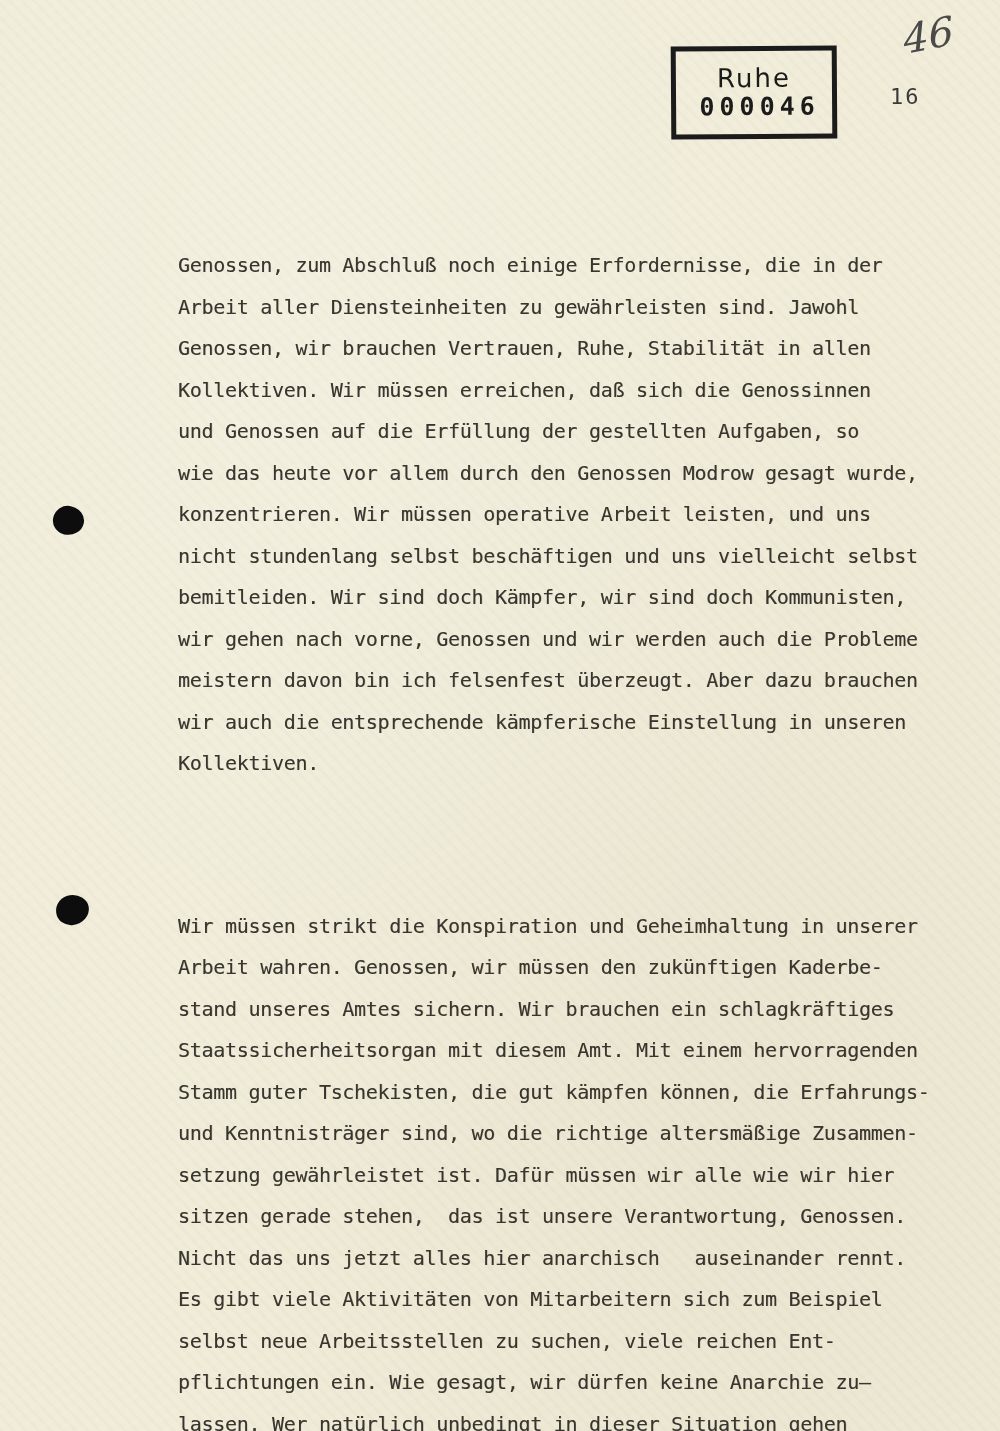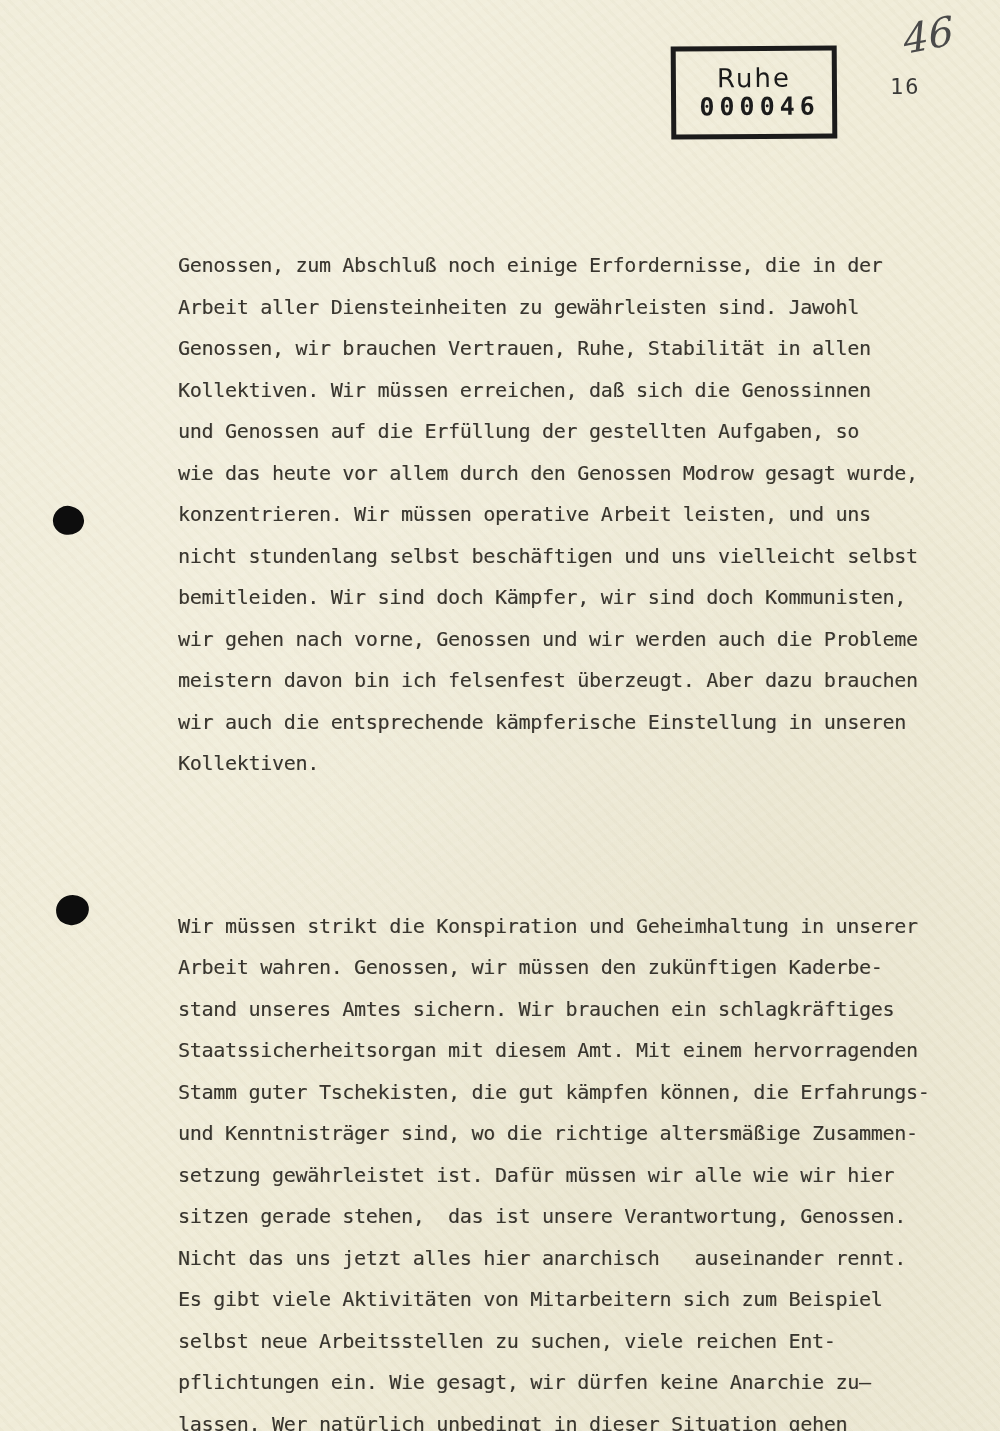--- a/index.html
+++ b/index.html
@@ -38,21 +38,21 @@
     font-weight: bold; font-size: 25px; letter-spacing: 5px;
     line-height: 30px; margin-left: 11px;
   }
   .handwritten-number {
     position: absolute; left: 903px; top: 12px;
     font-family: "DejaVu Serif", "Liberation Serif", serif;
     font-style: italic; font-size: 40px; color: #4a4a4a;
     transform: rotate(-11deg) skewX(-6deg);
   }
   .page-number {
-    position: absolute; left: 890px; top: 74px;
+    position: absolute; left: 890px; top: 84px;
     font-size: 22px; letter-spacing: 2px; color: #3a3a38;
   }
   
   .hole {
     position: absolute; background: #0d0d0d;
     width: 31px; height: 29px;
     border-radius: 48% 52% 54% 46% / 52% 48% 52% 48%;
   }
   .hole-1 { left: 53px; top: 506px; transform: rotate(12deg); }
   .hole-2 { left: 56px; top: 895px; transform: rotate(-8deg); width: 33px; height: 30px; }

